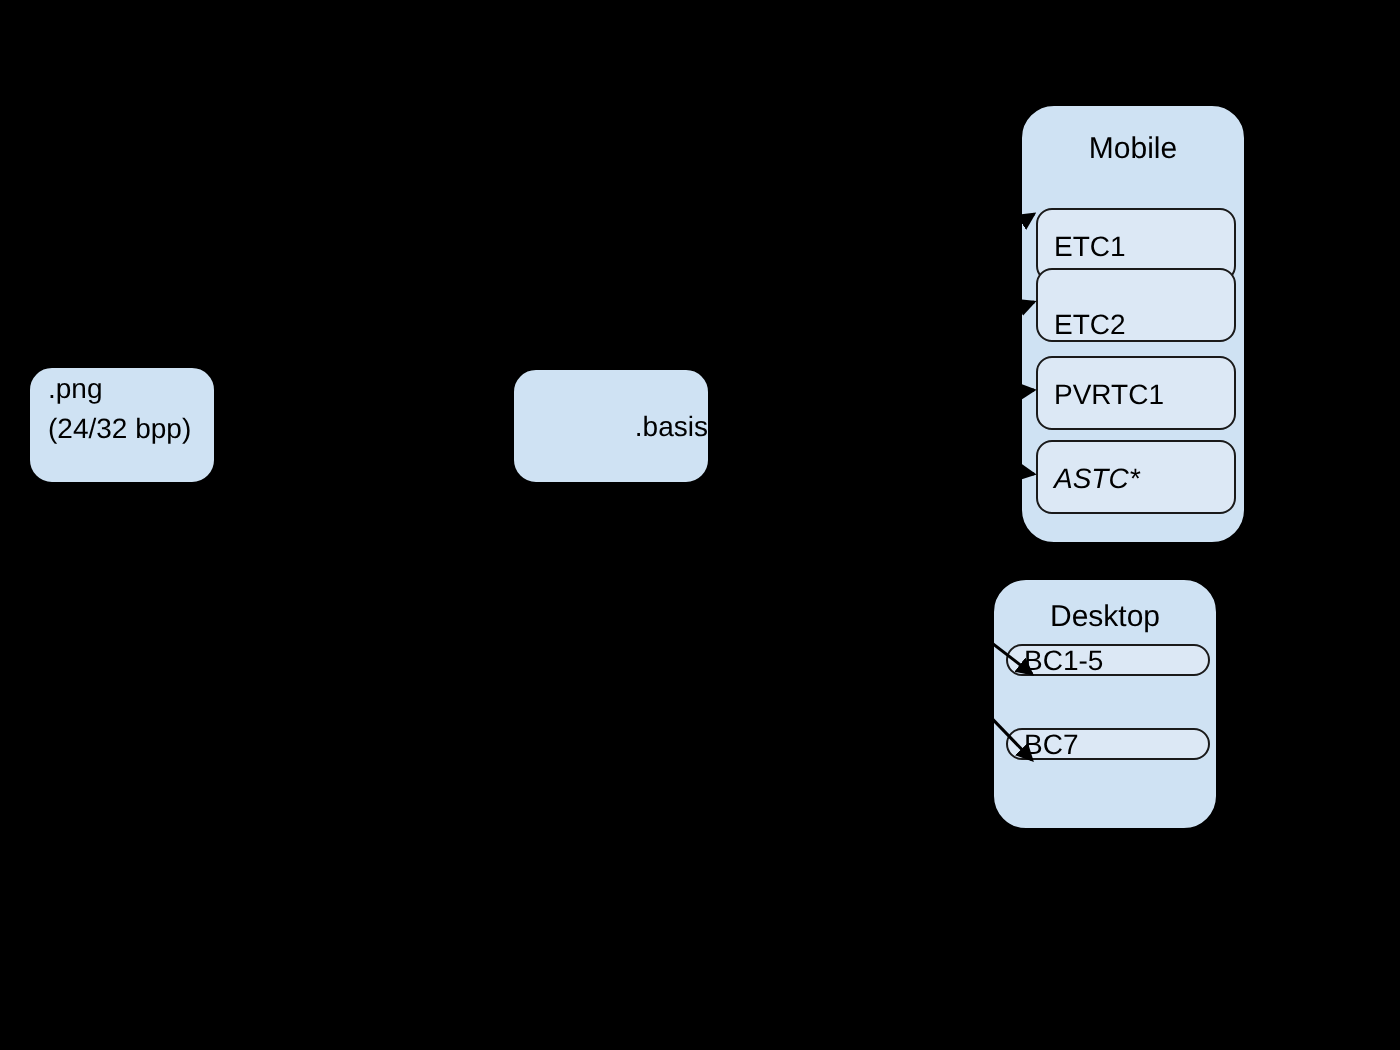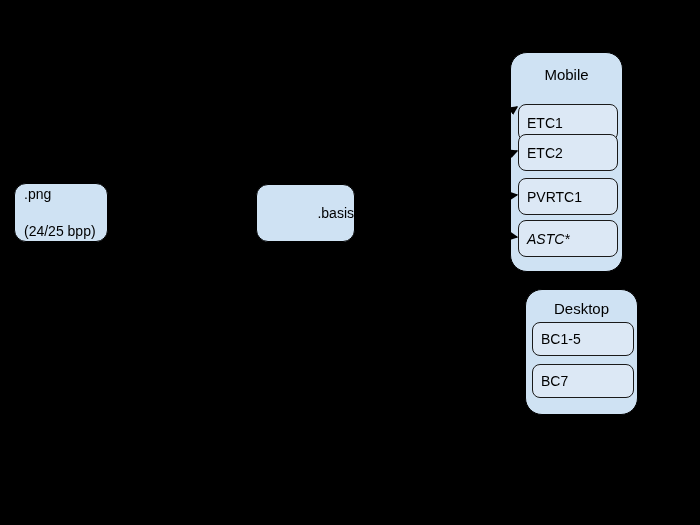--- a/index.html
+++ b/index.html
@@ -22,21 +22,21 @@
     box-sizing: border-box;
     border-radius: 12px;
   }
   .node-png {
     left: 14px;
     top: 183px;
     width: 94px;
     height: 59px;
     display: flex;
     flex-direction: column;
-    justify-content: space-between;
+    justify-content: flex-start;
     padding-left: 9px;
     font-size: 14px;
     line-height: 20px;
   }
   .node-basis {
     left: 256px;
     top: 184px;
     width: 99px;
     height: 58px;
     display: flex;
@@ -52,21 +52,21 @@
     box-sizing: border-box;
     border-radius: 17px;
   }
   .group-mobile {
     left: 510px;
     top: 52px;
     width: 113px;
     height: 220px;
   }
   .group-desktop {
-    left: 525px;
+    left: 496px;
     top: 289px;
     width: 113px;
     height: 126px;
   }
   .group-title {
     text-align: center;
     font-size: 15px;
     margin-top: 13px;
   }
   .group-desktop .group-title {
@@ -82,46 +82,46 @@
     align-items: center;
     padding-left: 8px;
     font-size: 14px;
   }
   .group-mobile .item {
     left: 7px;
     width: 100px;
     height: 37px;
   }
   .item-etc1   { top: 37px; margin-top: 14px; }
-  .item-etc2   { top: 81px; }
+  .item-etc2   { top: 81px; align-items: flex-end; }
   .item-pvrtc1 { top: 125px; }
   .item-astc   { top: 167px; font-style: italic; }
   .group-desktop .item {
     left: 6px;
     width: 102px;
-    height: 34px;
+    height: 16px;
   }
   .item-bc15 { top: 32px; }
   .item-bc7  { top: 74px; align-items: center; }
   .connector-layer {
     position: absolute;
     left: 0;
     top: 0;
     width: 700px;
     height: 525px;
     pointer-events: none;
     z-index: 5;
   }
 </style>
 </head>
 <body>
 
 <div class="node node-png">
   <div>.png</div>
-  <div>(24/25 bpp)</div>
+  <div>(24/32 bpp)</div>
 </div>
 
 <div class="node node-basis">
   <span>.basis</span>
 </div>
 
 <div class="group group-mobile">
   <div class="group-title">Mobile</div>
   <div class="item item-etc1">
     <span>ETC1</span>

